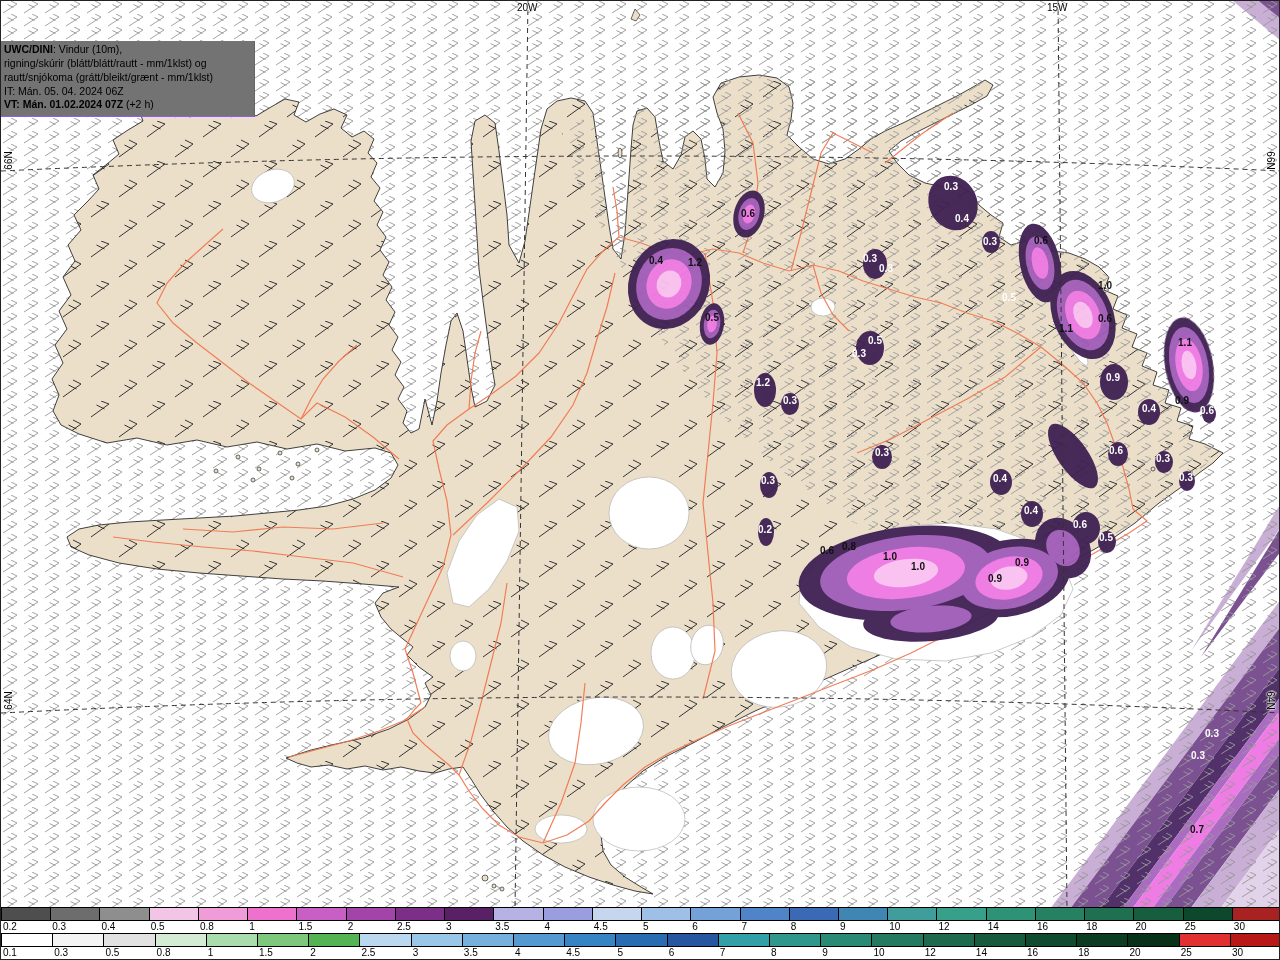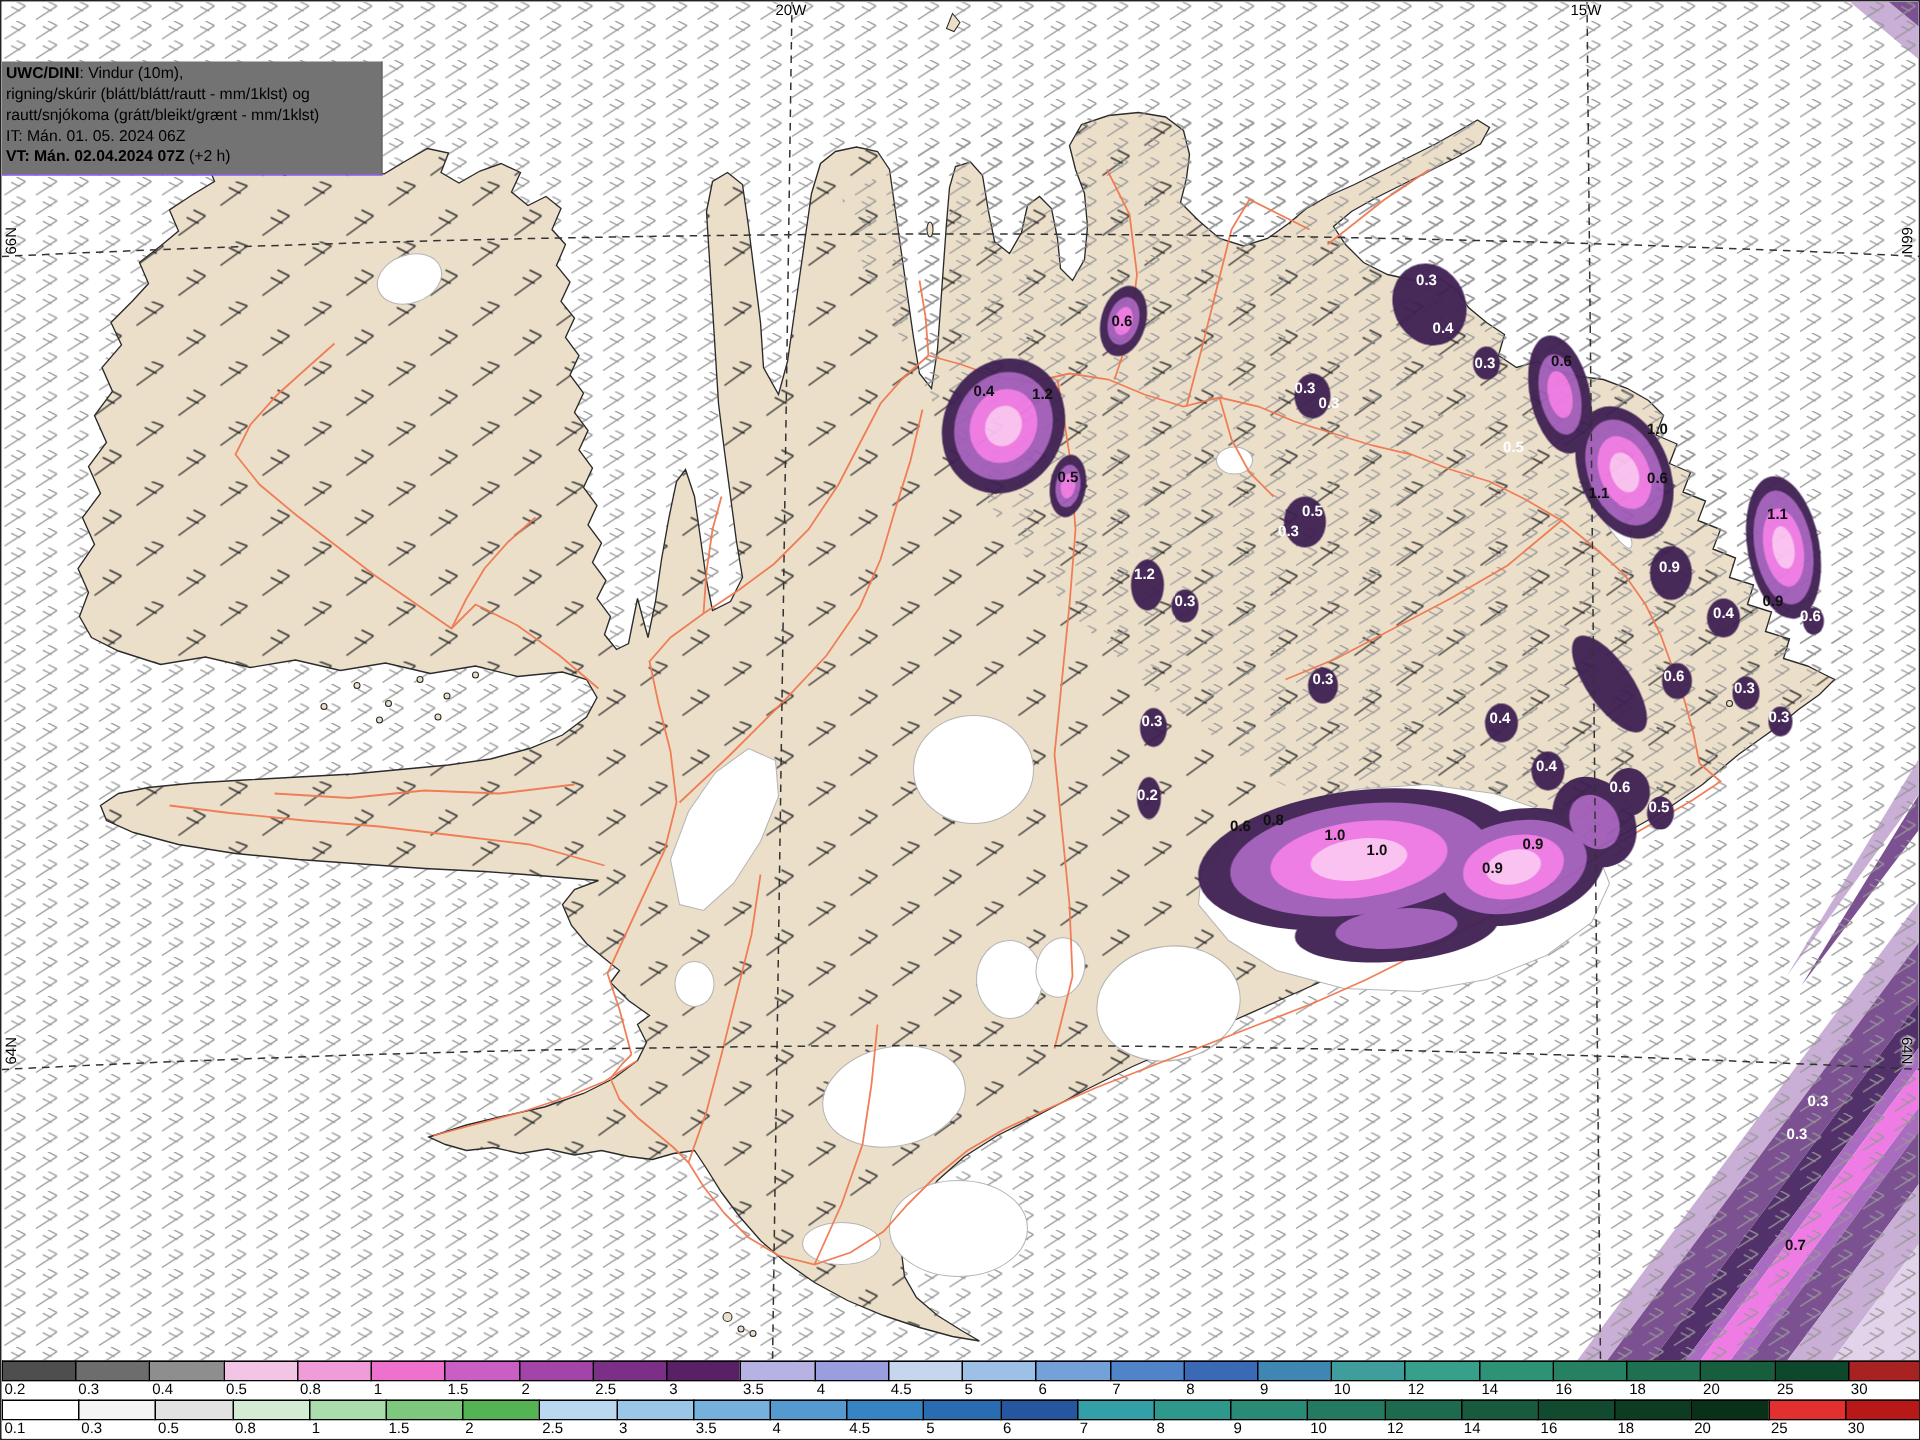--- a/index.html
+++ b/index.html
@@ -255,23 +255,23 @@
         <text x="1196" y="832" text-anchor="middle" fill="#101010" class="blob-label">0.7</text>
       </g>
   </svg>
 
   <div class="header-box">
     <div>
       <span class="b">UWC/DINI</span><span>: Vindur (10m),</span>
     </div>
     <div>rigning/skúrir (blátt/blátt/rautt - mm/1klst) og</div>
     <div>rautt/snjókoma (grátt/bleikt/grænt - mm/1klst)</div>
-    <div>IT: Mán. 01. 05. 2024 06Z</div>
+    <div>IT: Mán. 05. 04. 2024 06Z</div>
     <div>
-      <span class="b">VT: Mán. 02.04.2024 07Z</span><span> (+2 h)</span>
+      <span class="b">VT: Mán. 01.02.2024 07Z</span><span> (+2 h)</span>
     </div>
   </div>
 
   <div id="geo-labels">
       <div class="geo geo-t" style="left: 516px; top: 1px;">20W</div>
       <div class="geo geo-t" style="left: 1046px; top: 1px;">15W</div>
       <div class="geo geo-v" style="left: -2px; top: 154px;">66N</div>
       <div class="geo geo-vr" style="left: 1260px; top: 154px;">66N</div>
       <div class="geo geo-v" style="left: -2px; top: 694px;">64N</div>
       <div class="geo geo-vr" style="left: 1260px; top: 694px;">64N</div>

